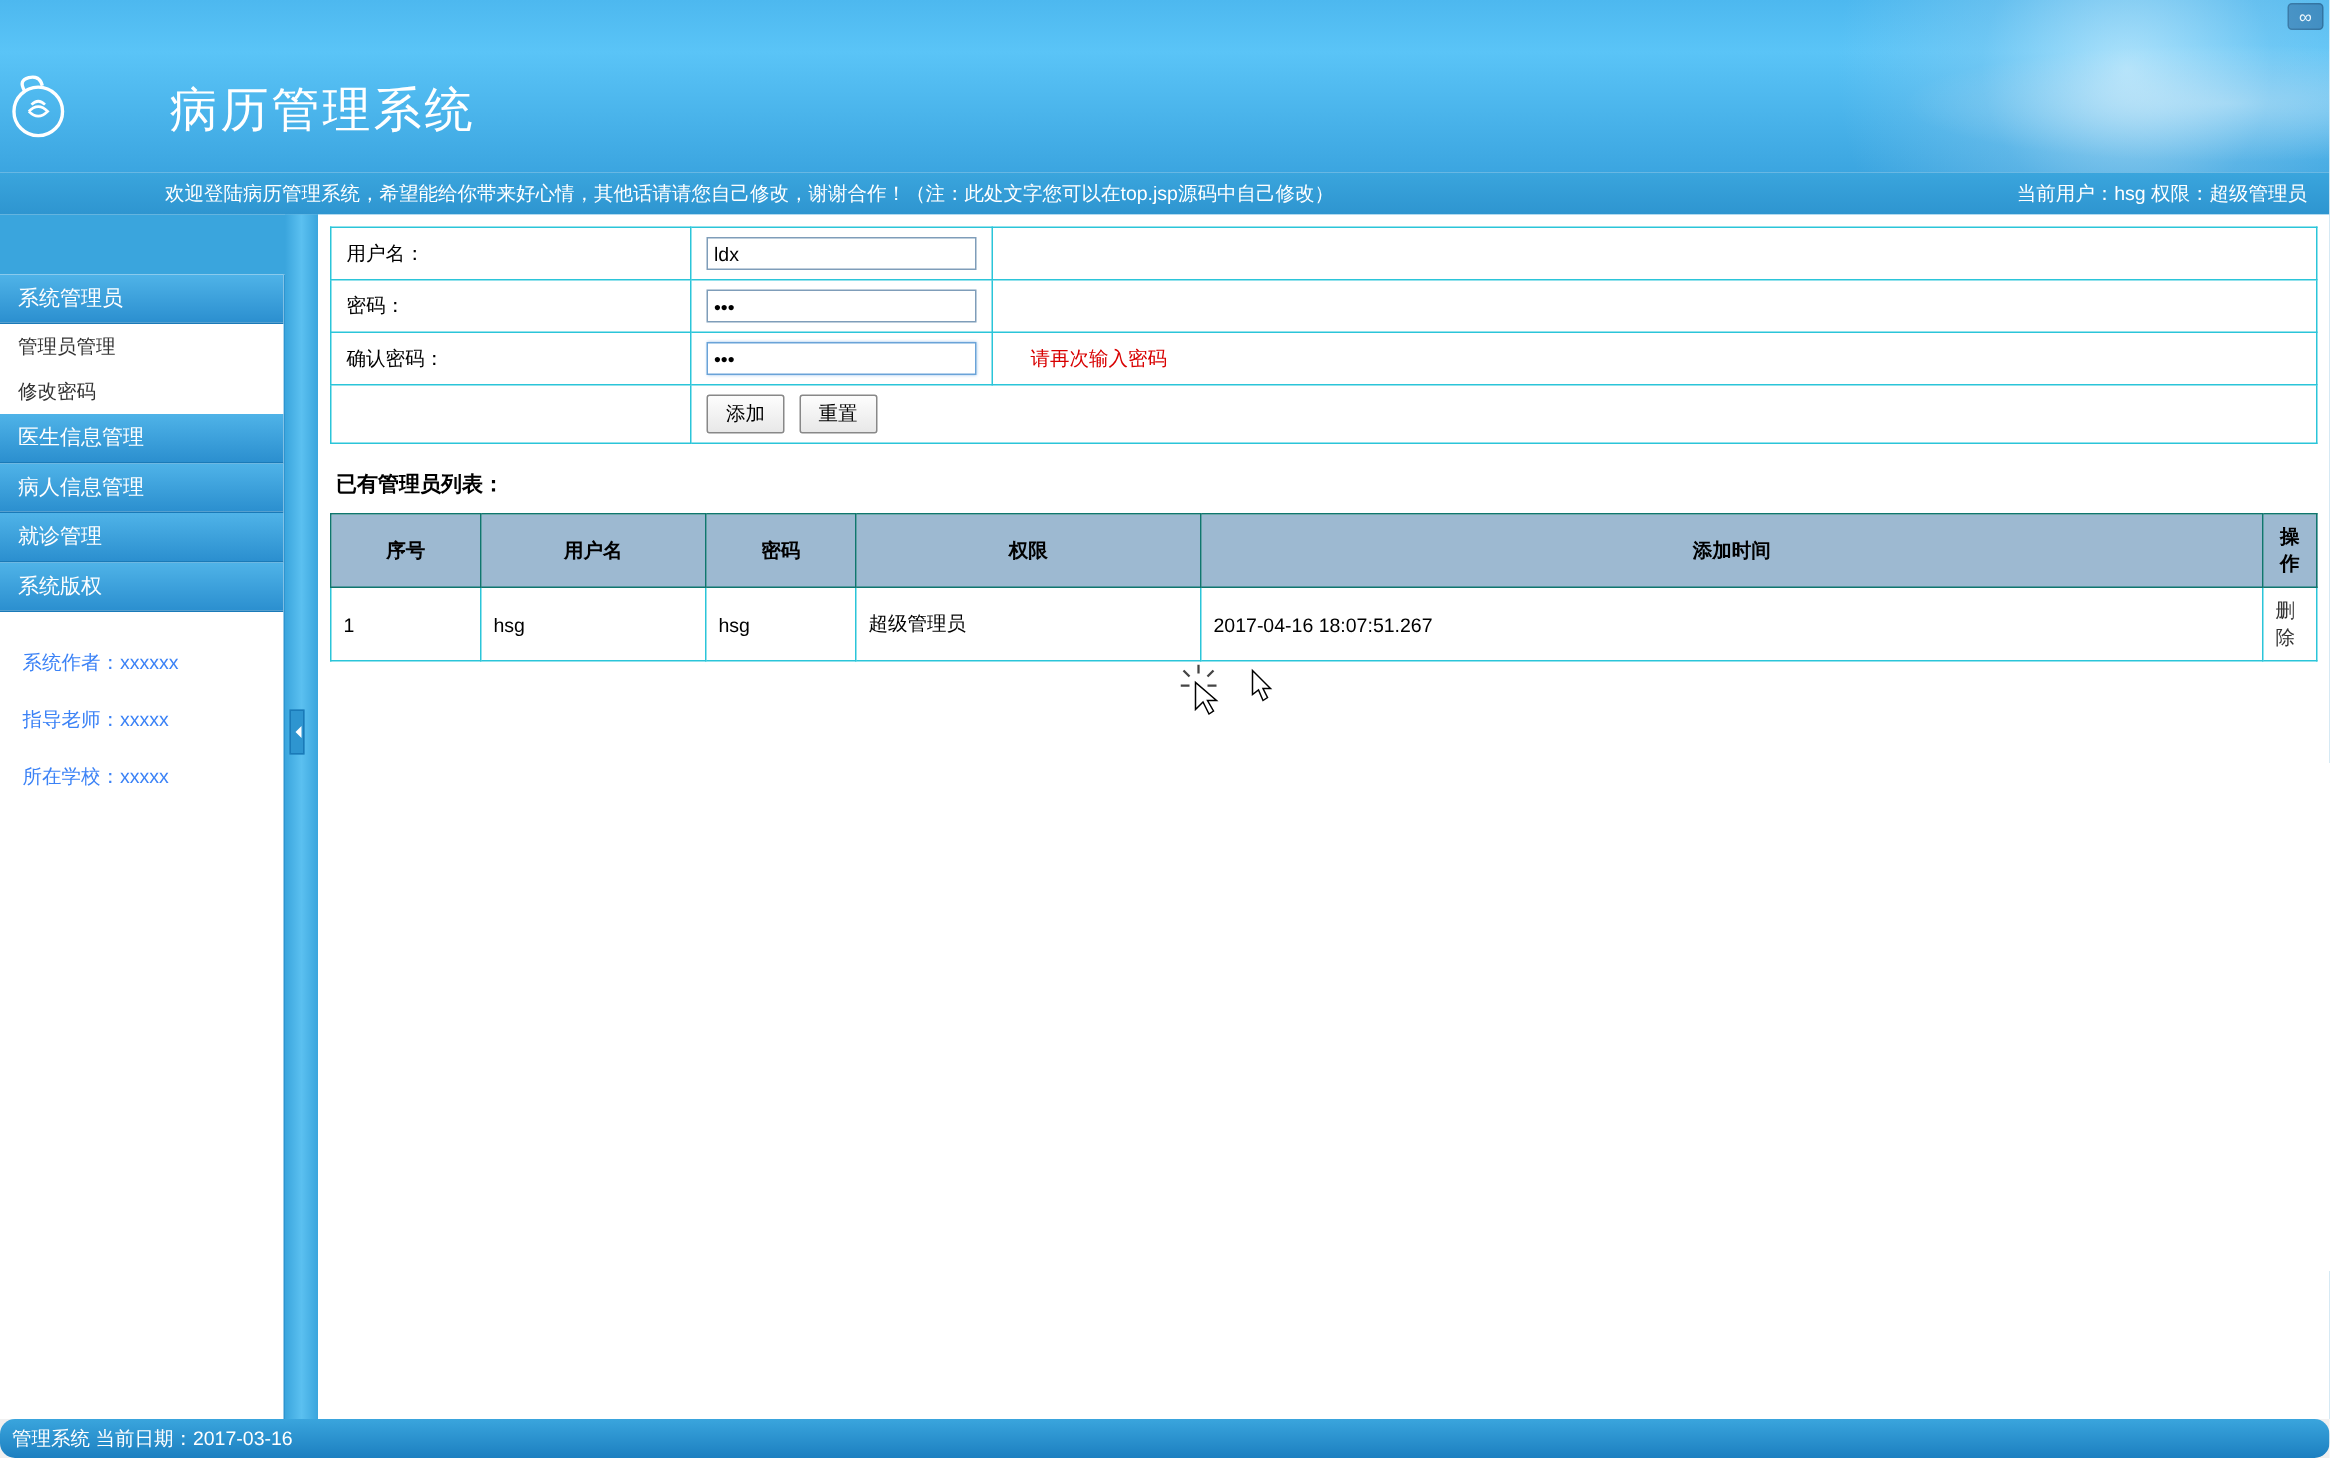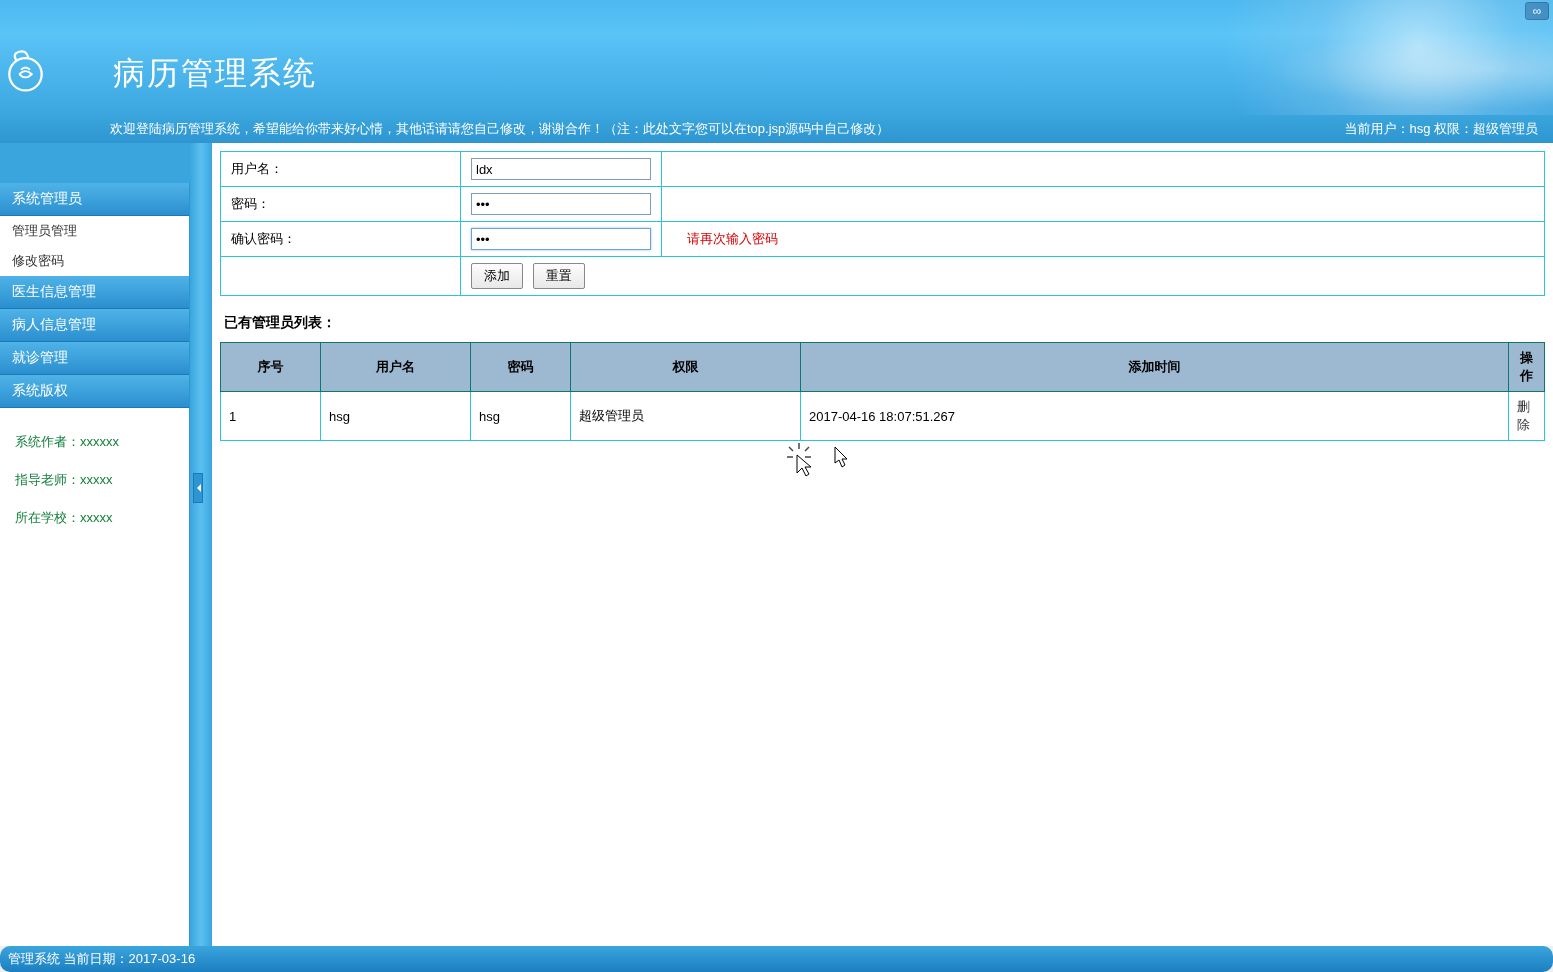--- a/index.html
+++ b/index.html
@@ -105,21 +105,21 @@
       color: #333;
       cursor: pointer;
       font-size: 13px;
       background: #fff;
     }
     .credits {
       padding: 15px 15px;
     }
     .credit-line {
       padding: 10px 0;
-      color: #15803d;
+      color: #3b82f6;
       font-size: 13px;
     }
     
     
     .splitter {
       width: 22px;
       background: linear-gradient(90deg, #3aa5dd 0%, #5bc0f0 50%, #3aa5dd 100%);
       position: relative;
       flex-shrink: 0;
     }

